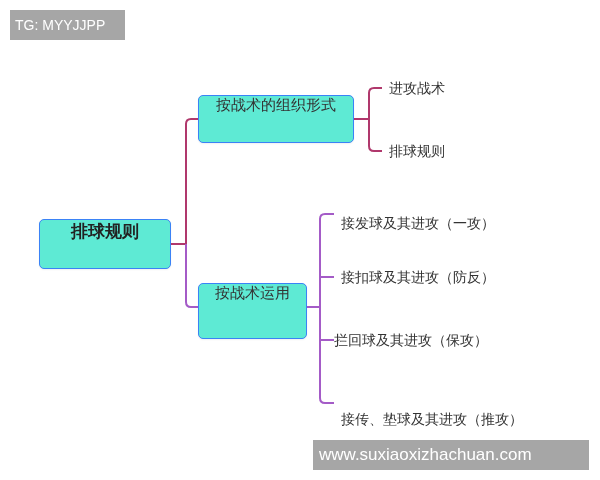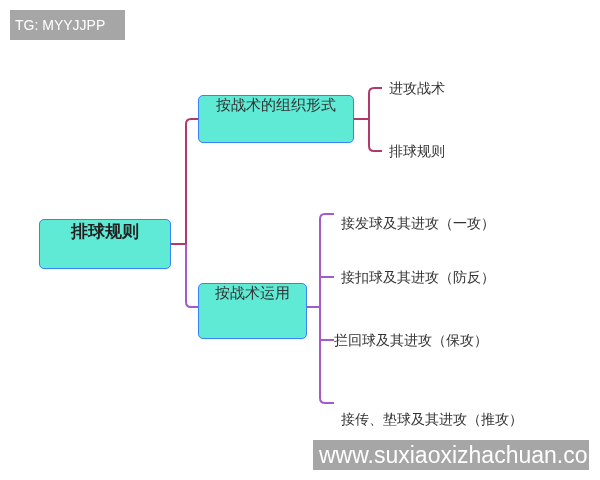--- a/index.html
+++ b/index.html
@@ -30,21 +30,21 @@
       font-size: 14px;
       padding-left: 5px;
       box-sizing: border-box;
     }
     .wm-bottom {
       left: 313px;
       top: 440px;
       width: 276px;
       height: 30px;
       line-height: 30px;
-      font-size: 23px;
+      font-size: 17px;
       padding-left: 6px;
       box-sizing: border-box;
     }
     .node {
       position: absolute;
       background: #5eead4;
       border: 1px solid #3b82f6;
       border-radius: 5px;
       box-shadow: 0 1px 2px rgba(0,0,0,0.06);
       display: flex;

